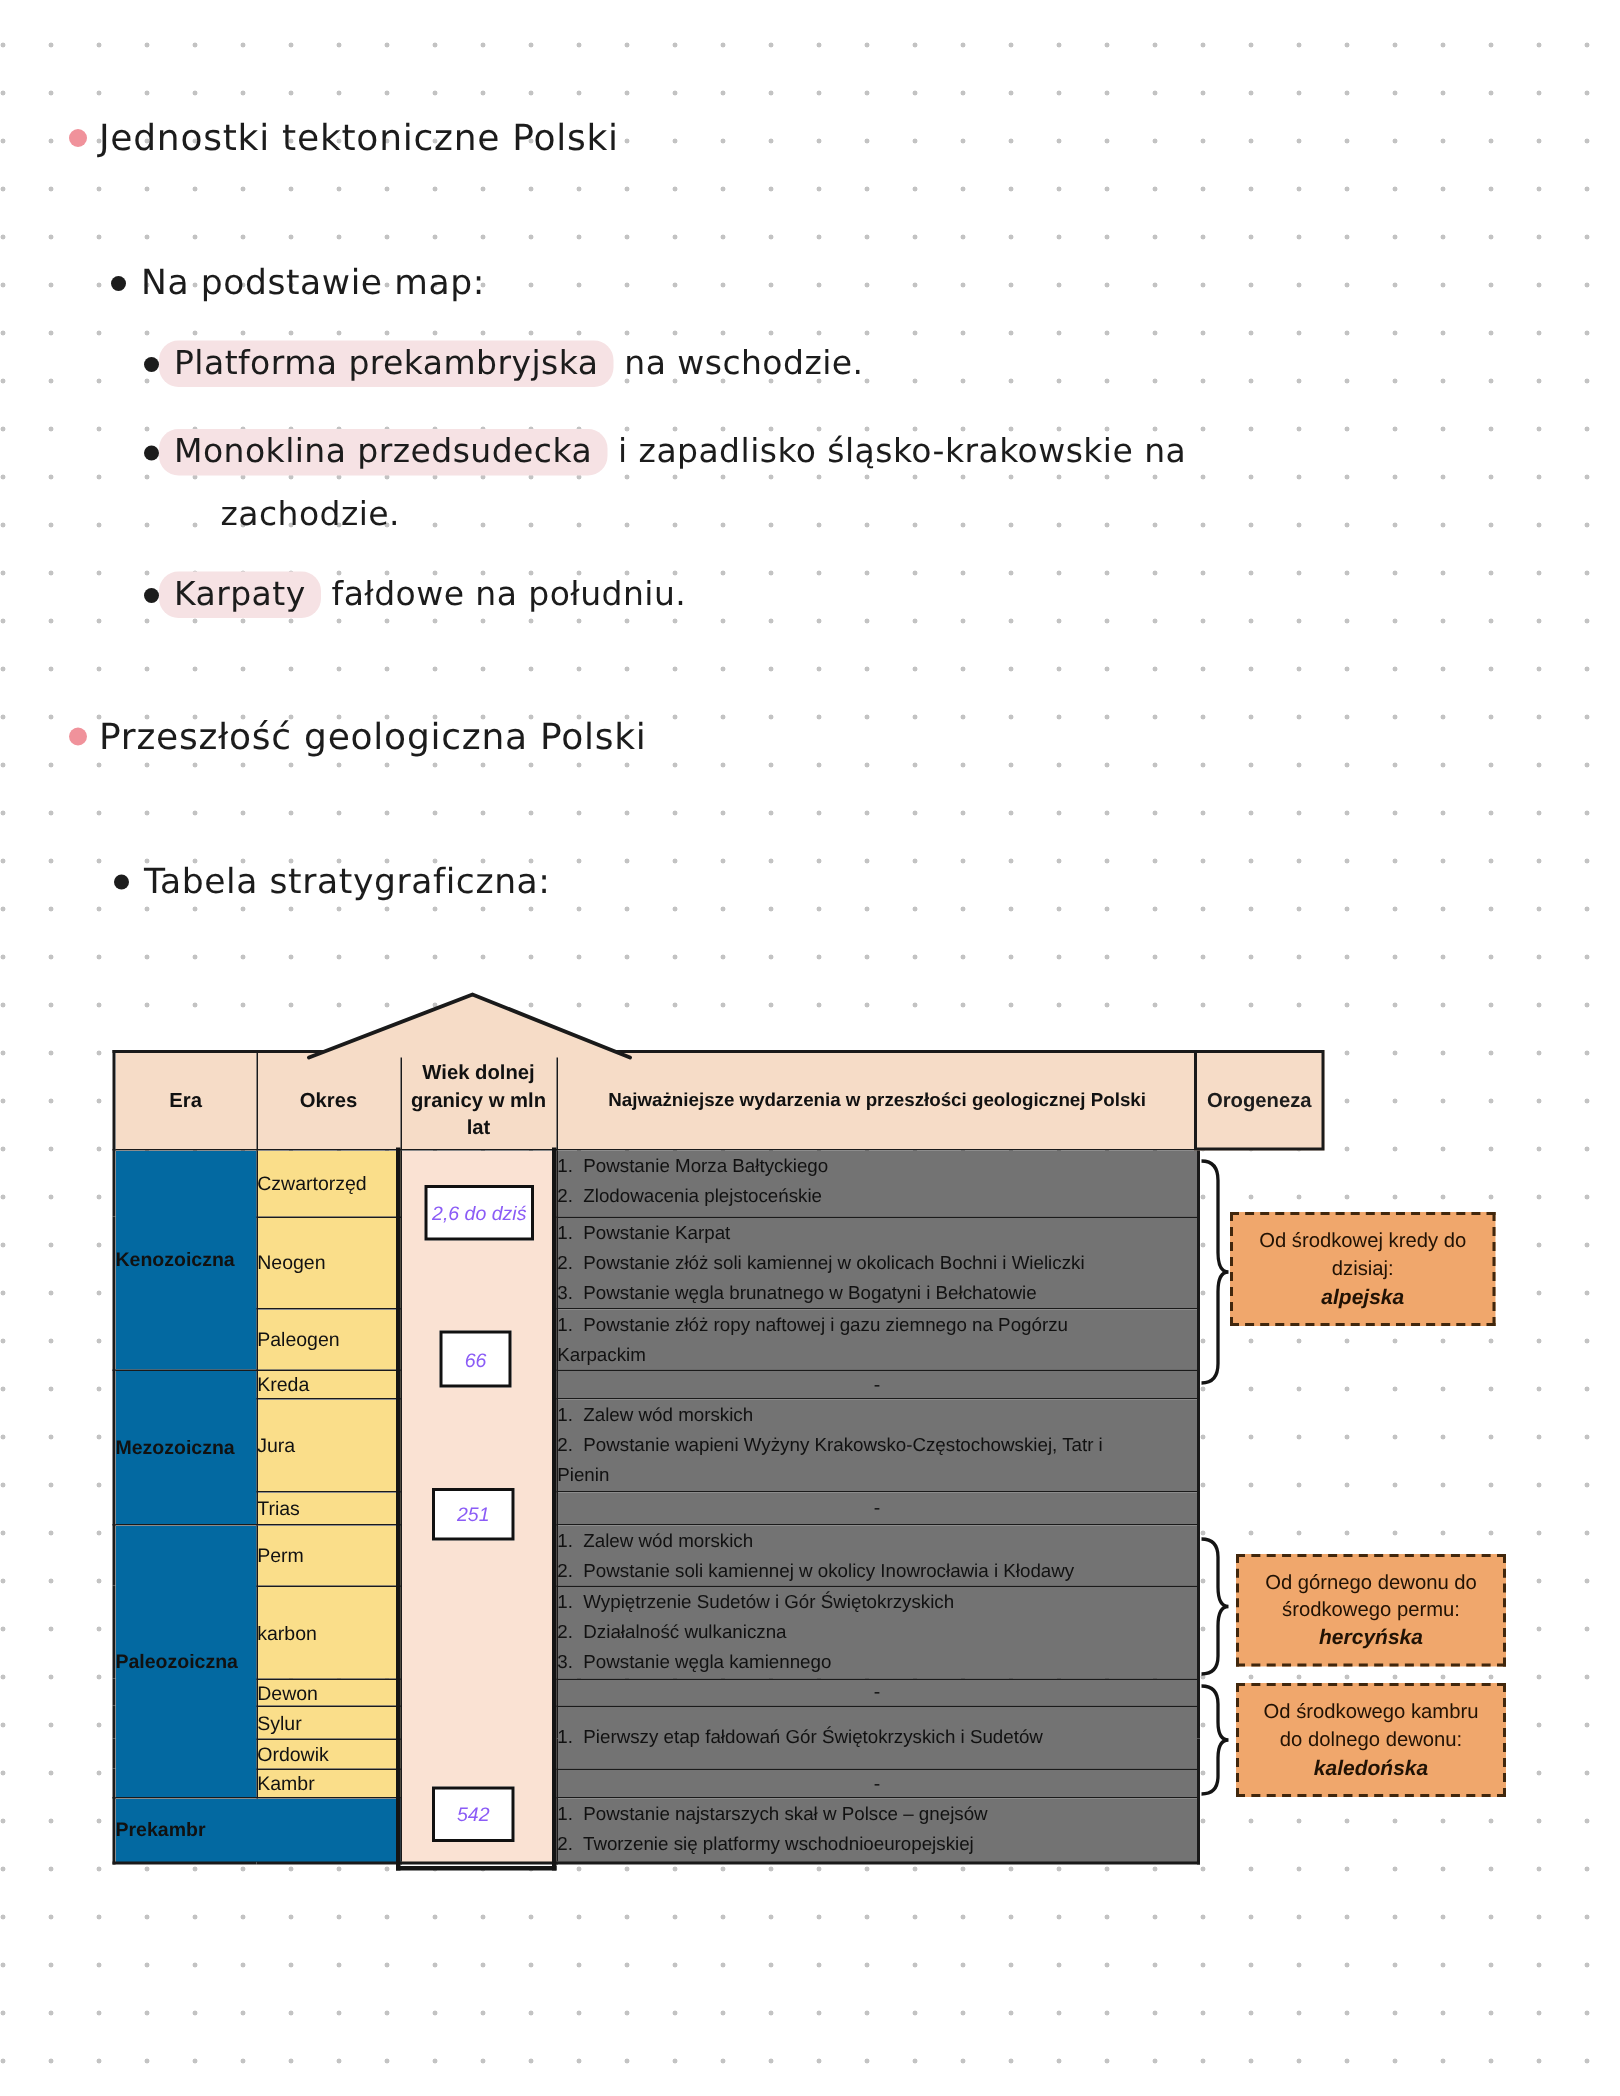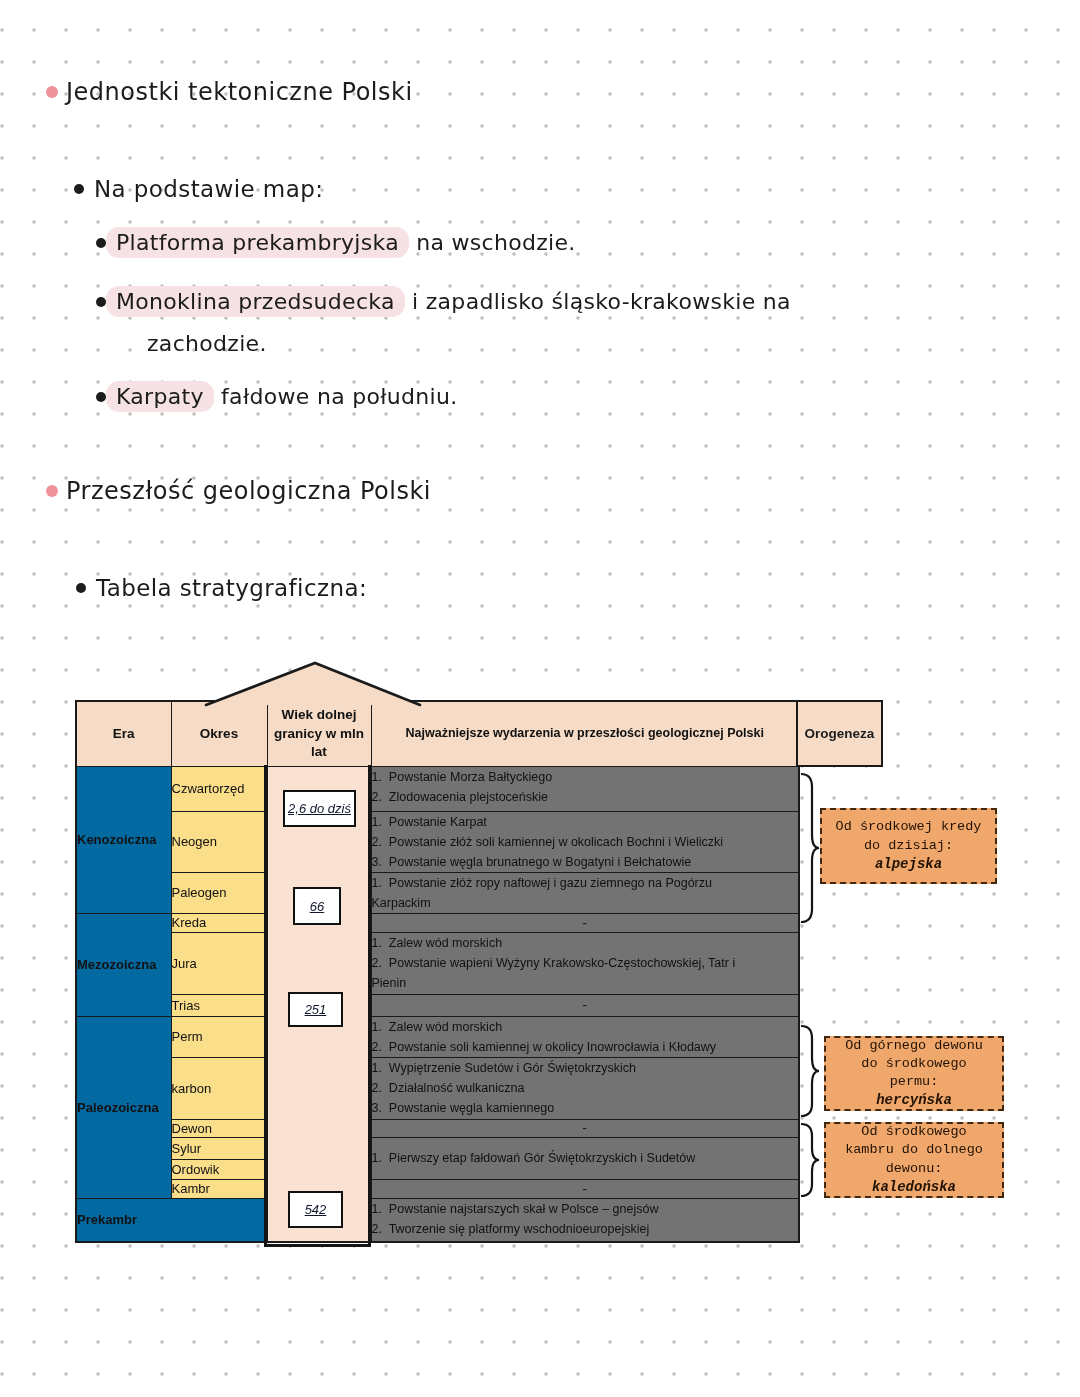--- a/index.html
+++ b/index.html
@@ -38,24 +38,24 @@
   td.events .ev-line{white-space:pre;line-height:20px;}
   td.events.dash{text-align:center;vertical-align:middle;line-height:10px;font-size:13px;}
   .oro-header{position:absolute;left:721px;top:40px;width:87px;height:67px;box-sizing:border-box;
     border:2px solid #1a1a1a;background:#F6DCC7;display:flex;align-items:center;justify-content:center;
     font-family:"Liberation Sans",sans-serif;font-weight:bold;font-size:13.5px;z-index:2;}
   .wiek-frame{position:absolute;left:189px;top:105px;width:107px;height:482px;box-sizing:border-box;
     border-left:3px solid #141414;border-right:3px solid #141414;border-bottom:3.5px solid #141414;
     z-index:3;pointer-events:none;}
   .age-box{position:absolute;background:#ffffff;border:2.5px solid #111;box-sizing:border-box;
     display:flex;align-items:center;justify-content:center;z-index:4;
-    font-family:"Liberation Sans",sans-serif;font-style:italic;font-size:13px;color:#0f172a;text-decoration:underline;}
+    font-family:"Liberation Sans",sans-serif;font-style:italic;font-size:13px;color:#8b5cf6;}
   .oro-box{position:absolute;background:#F0A76C;border:2.6px dashed #41270d;box-sizing:border-box;
     display:flex;flex-direction:column;align-items:center;justify-content:center;text-align:center;
-    font-family:Liberation Mono, monospace;font-size:13.5px;color:#211204;line-height:1.35;
+    font-family:Liberation Sans, sans-serif;font-size:13.5px;color:#211204;line-height:1.35;
     padding:4px 8px;z-index:2;}
   .oro-box .oro-name{font-weight:bold;font-style:italic;font-size:14px;}
   .brace{z-index:2;}
 </style>
 </head>
 <body>
 
 <div class="note lvl1" style="left:46px;top:78px;">
   <span class="bullet pink"></span>
   <span>Jednostki tektoniczne Polski</span>

